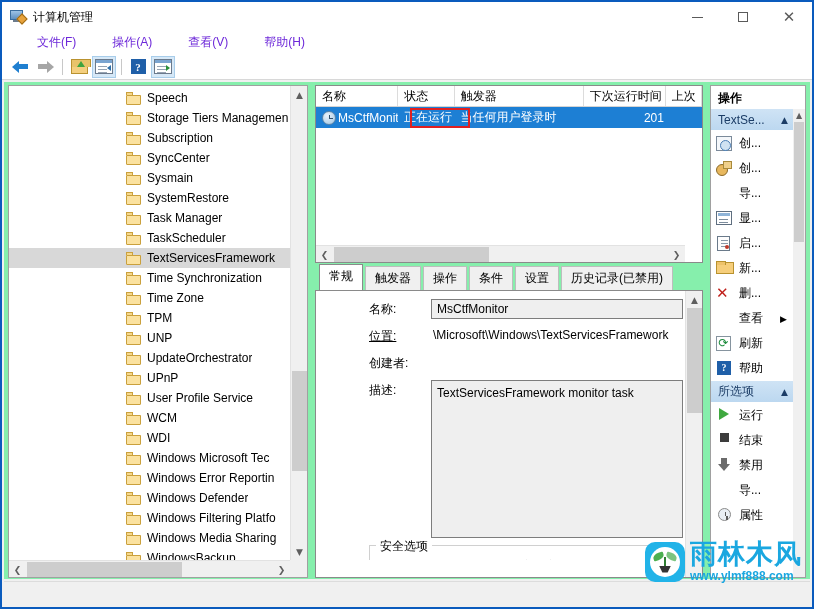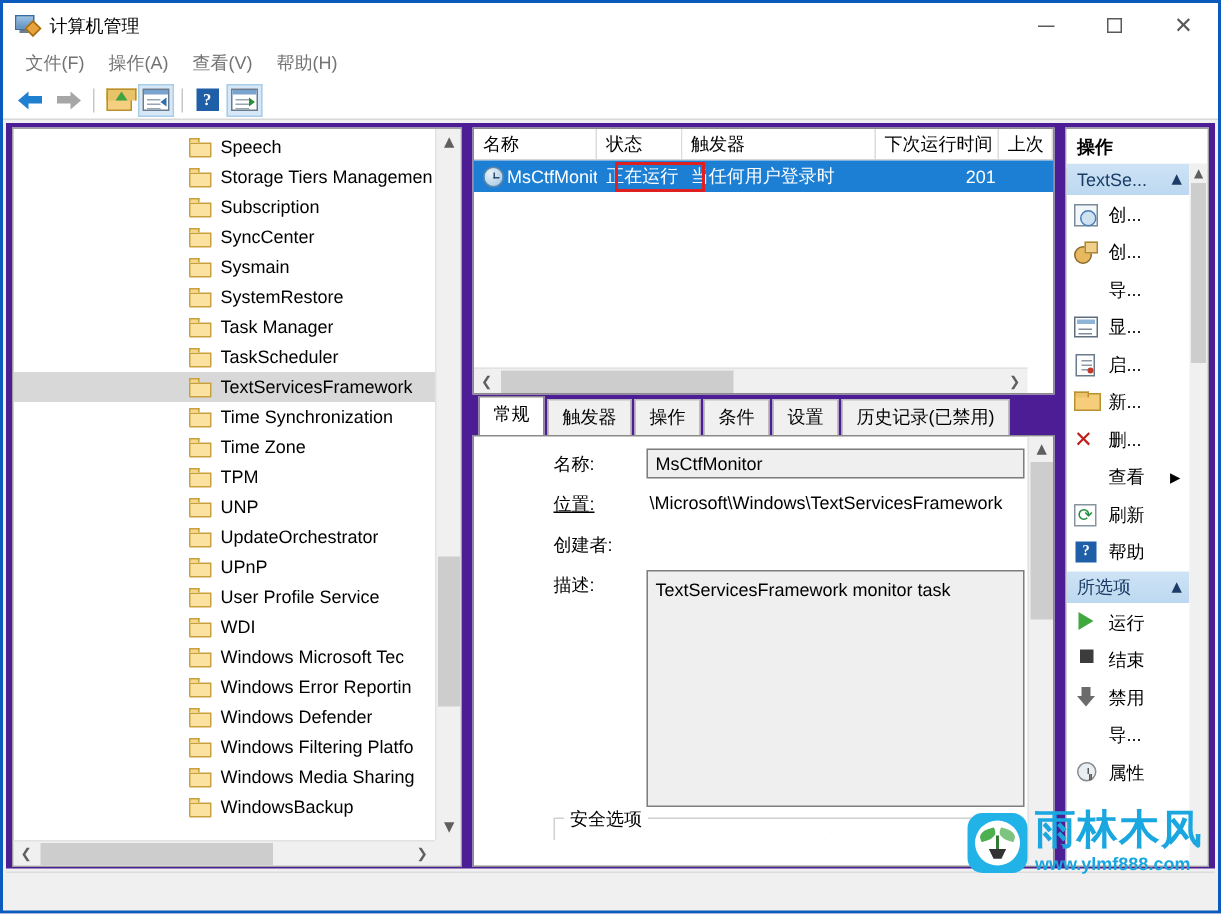--- a/index.html
+++ b/index.html
@@ -68,23 +68,24 @@
 
   
   .menubar {
     height: 22px;
     background: #ffffff;
     display: flex;
     align-items: center;
     padding-left: 7px;
   }
   .menu-item {
-    font-size: 12px; color: #737373;
+    font-size: 12px; color: #6d28d9;
     padding: 2px 8px 3px 8px;
     white-space: nowrap;
+    margin-left: 20px;
   }
 
   
   .toolbar {
     height: 26px;
     background: #ffffff;
     display: flex;
     align-items: center;
     padding-left: 6px;
     border-bottom: 1px solid #d8d8d8;
@@ -173,21 +174,21 @@
     color: #fff; font-size: 11px; font-weight: bold;
     display: flex; align-items: center; justify-content: center;
     font-family: "Liberation Serif", serif;
   }
 
   
   .main {
     position: absolute;
     left: 2px; top: 80px; right: 2px; bottom: 28px;
     display: flex;
-    background: #4c1d95;
+    background: #86efac;
   }
 
   
   .treepanel {
     width: 300px;
     background: #ffffff;
     border: 1px solid #a0a0a0;
     margin: 3px 1px 1px 4px;
     position: relative;
     overflow: hidden;
@@ -907,20 +908,27 @@
                 <span class="t"></span>
               </span>
               <span class="tree-label">UPnP</span>
             </div>
             <div class="tree-row">
               <span class="fldr">
                 <span class="b"></span>
                 <span class="t"></span>
               </span>
               <span class="tree-label">User Profile Service</span>
+            </div>
+            <div class="tree-row">
+              <span class="fldr">
+                <span class="b"></span>
+                <span class="t"></span>
+              </span>
+              <span class="tree-label">WCM</span>
             </div>
             <div class="tree-row">
               <span class="fldr">
                 <span class="b"></span>
                 <span class="t"></span>
               </span>
               <span class="tree-label">WDI</span>
             </div>
             <div class="tree-row">
               <span class="fldr">

